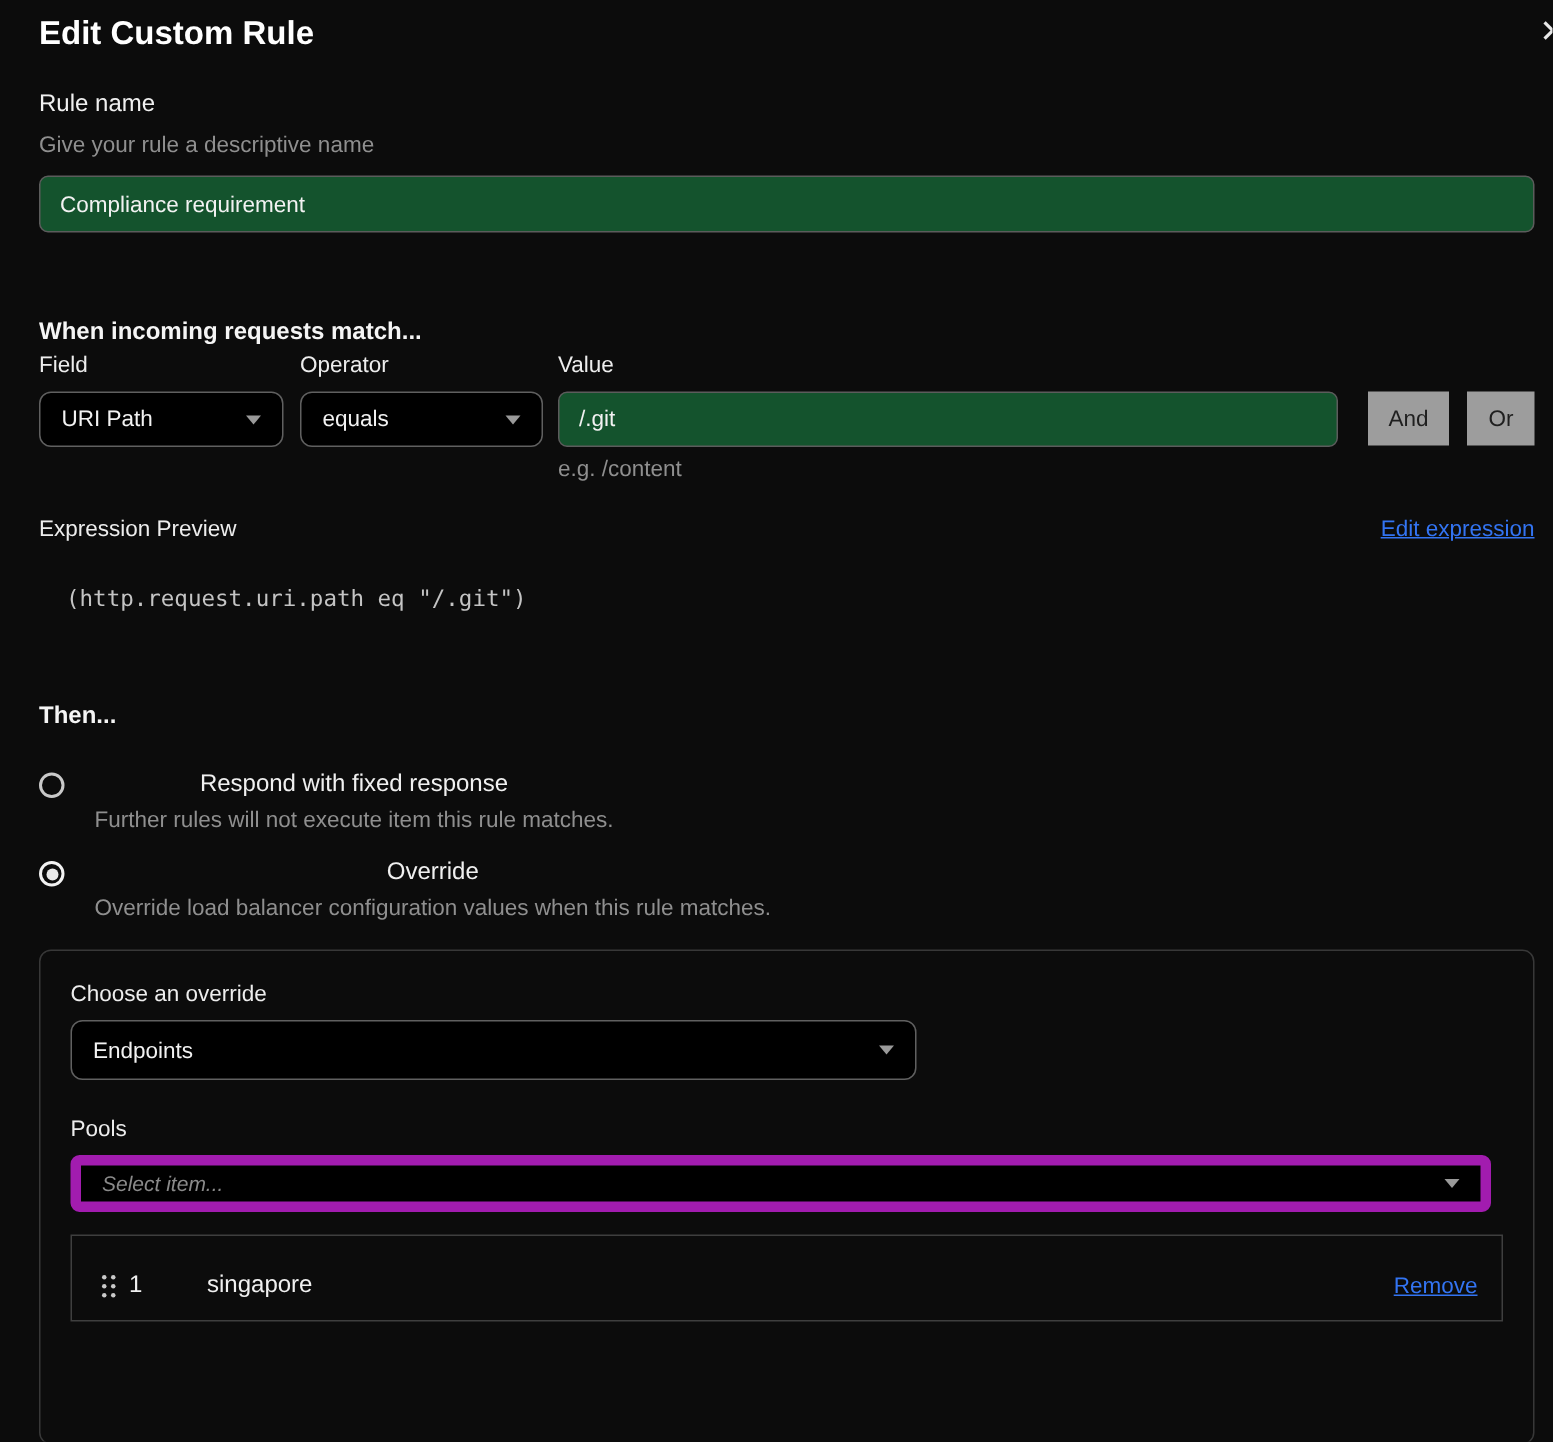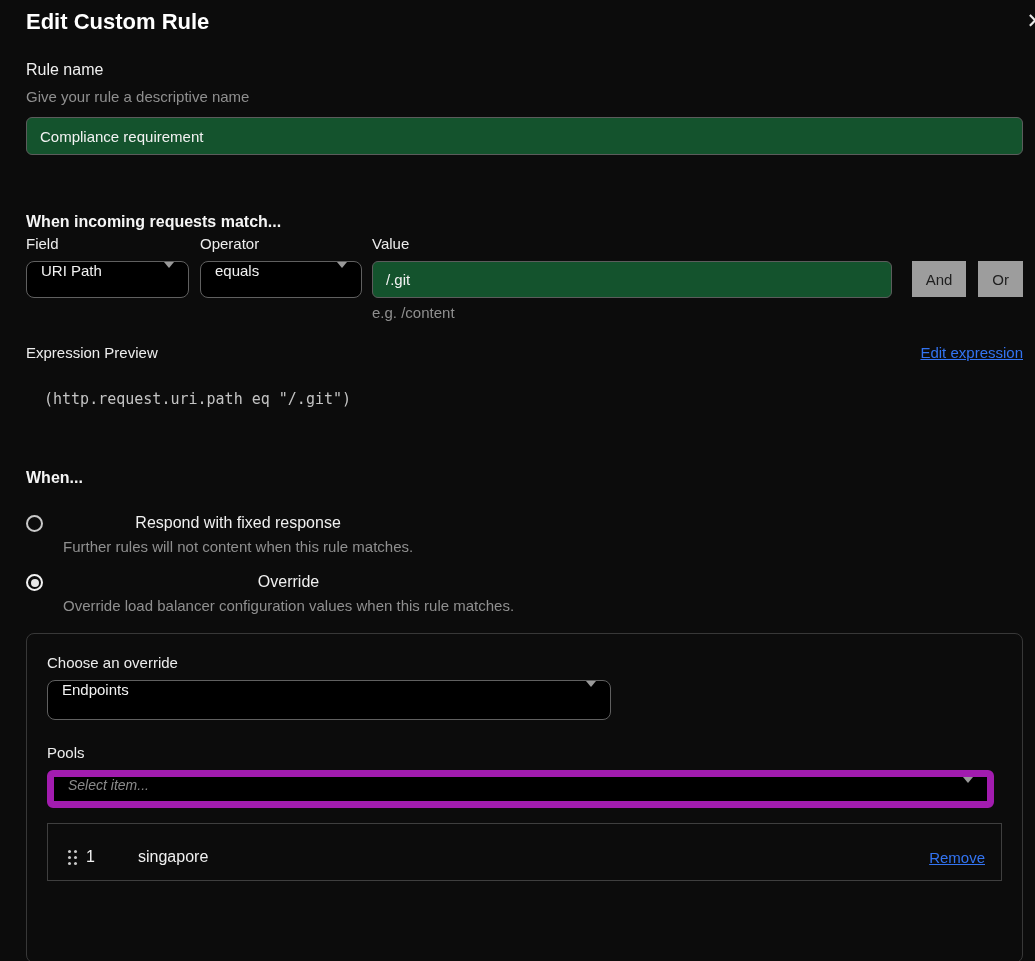--- a/index.html
+++ b/index.html
@@ -39,21 +39,21 @@
   .rule-name-label { margin-top:25px; }
   .rule-name-helper { margin-top:9px; }
   .rule-name-input { margin-top:11px; }
 
   .match-heading { margin-top:57px; }
 
   .controls-row { margin-top:4px; display:flex; align-items:flex-start; }
   .control-col .col-label { margin-bottom:8px; }
   .select-box {
     height:37px; background:#000000; border:1px solid #606060; border-radius:8px;
-    display:flex; justify-content:space-between;
+    display:flex; align-items:center; justify-content:space-between;
     padding:0 14px; font-size:15px; color:#f2f2f2; cursor:pointer;
   }
   .chevron { width:0; height:0; border-left:5px solid transparent; border-right:5px solid transparent; border-top:6px solid #9a9a9a; }
   .col-field { width:163px; margin-right:11px; }
   .col-operator { width:162px; margin-right:10px; }
   .col-value { width:520px; margin-right:19px; }
   .col-value .text-input { height:37px; }
   .value-helper { margin-top:6px; }
   .andor-col { display:flex; gap:12px; padding-top:26px; margin-left:auto; }
   .gray-btn {
@@ -158,27 +158,27 @@
       <button class="gray-btn">Or</button>
     </div>
   </div>
 
   <div class="expression-row">
     <div class="sub-label">Expression Preview</div>
     <a class="link">Edit expression</a>
   </div>
   <div class="expression-code">(http.request.uri.path eq "/.git")</div>
 
-  <div class="section-heading then-heading">When...</div>
+  <div class="section-heading then-heading">Then...</div>
 
   <div class="radio-option">
     <span class="radio"></span>
     <div class="radio-texts">
       <div class="radio-label">Respond with fixed response</div>
-      <div class="helper">Further rules will not content when this rule matches.</div>
+      <div class="helper">Further rules will not execute item this rule matches.</div>
     </div>
   </div>
 
   <div class="radio-option">
     <span class="radio checked"></span>
     <div class="radio-texts">
       <div class="radio-label">Override</div>
       <div class="helper">Override load balancer configuration values when this rule matches.</div>
     </div>
   </div>

